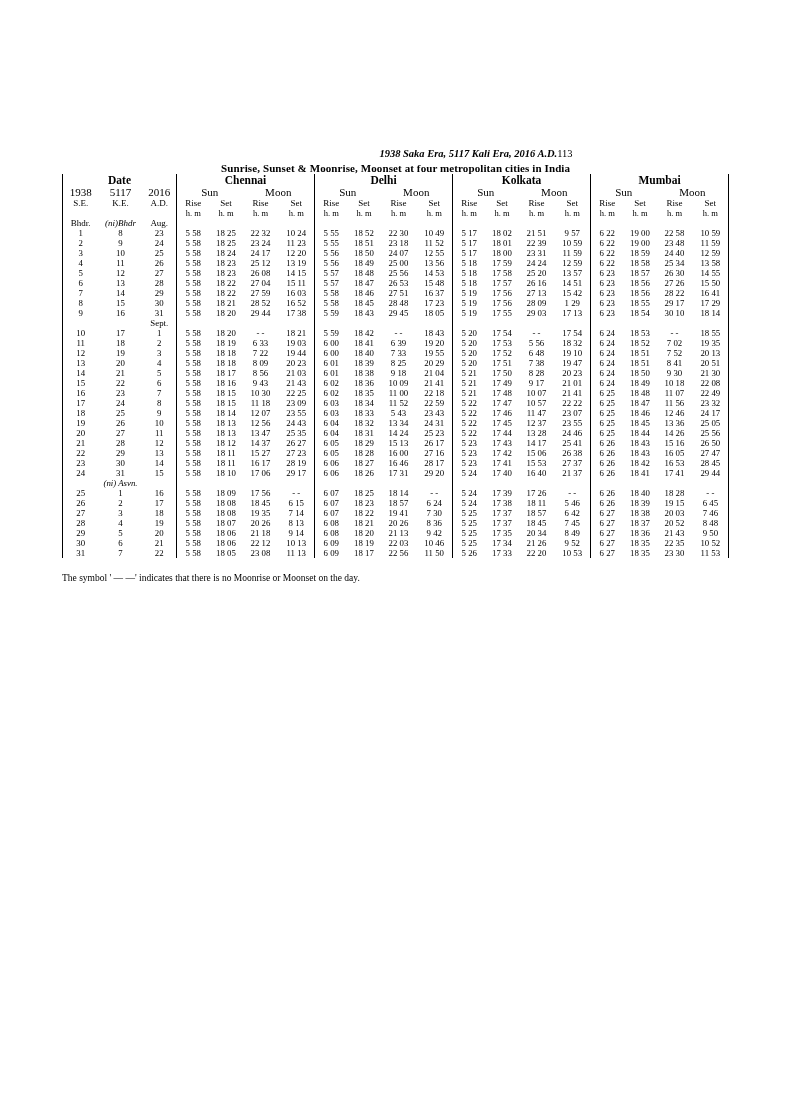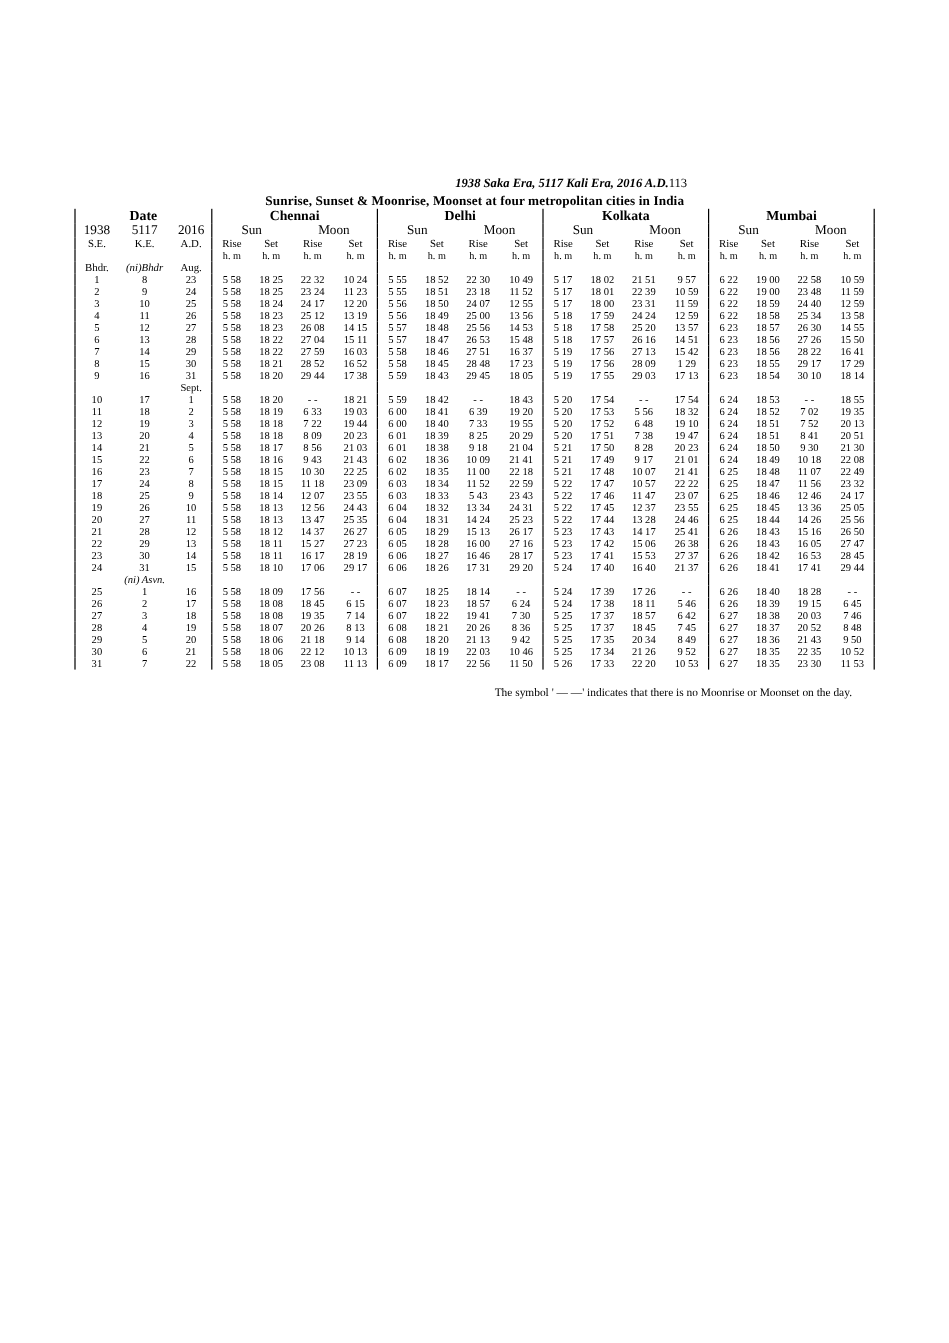--- a/index.html
+++ b/index.html
@@ -88,21 +88,21 @@
   }
   .data-row td.ital {
     font-style: italic;
   }
   .vr { border-right: 1px solid #000 !important; }
   .outerl { border-left: 1.2px solid #000 !important; }
   .outerr { border-right: 1.2px solid #000 !important; }
   .botline td { border-bottom: 1.4px solid #000; }
   .footnote {
     font-size: 9.5px;
-    text-align: right;
+    text-align: left;
     padding-top: 14px;
   }
 </style>
 </head>
 <body>
 
 <div class="page">
 
   <div class="header-line">
     <span class="header-era">1938 Saka Era, 5117 Kali Era, 2016 A.D.</span>

